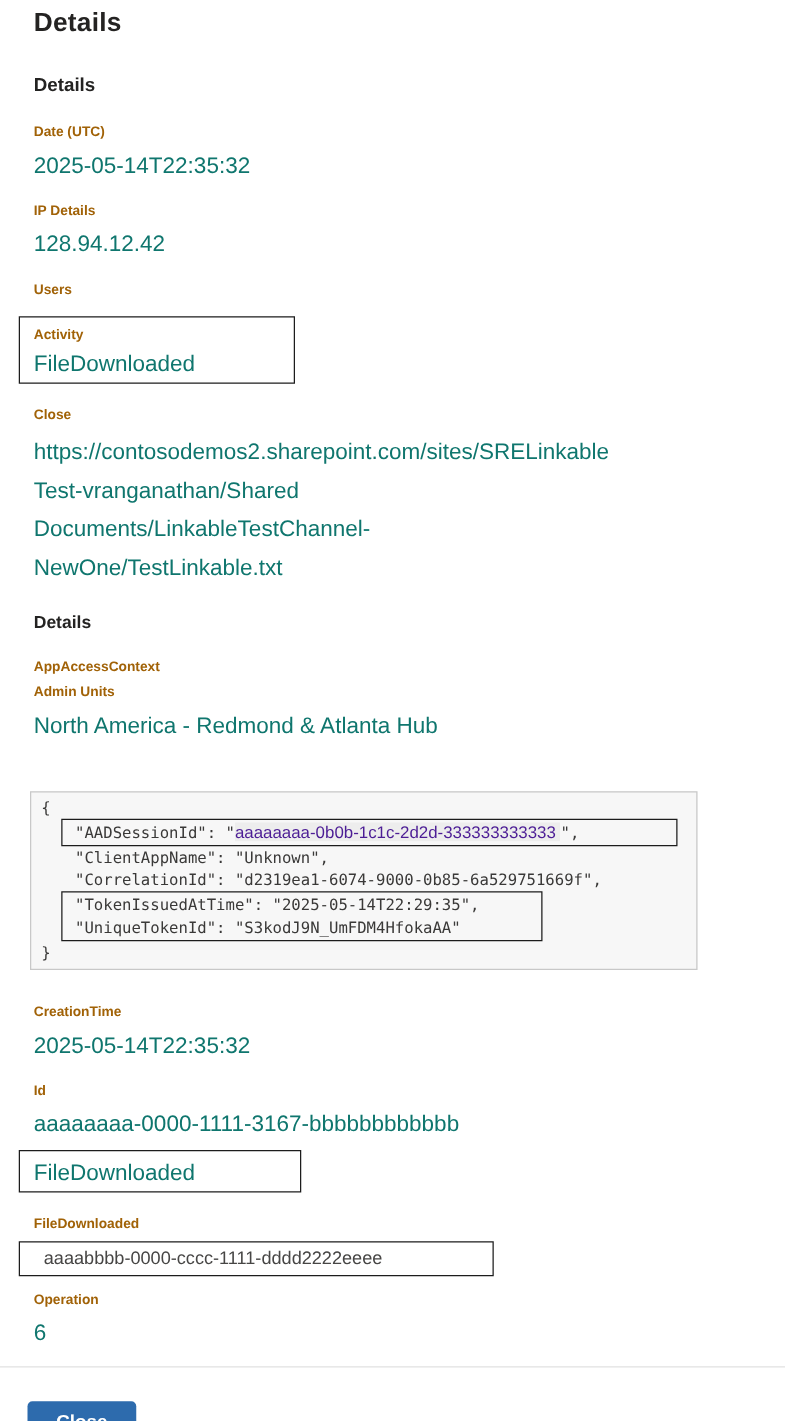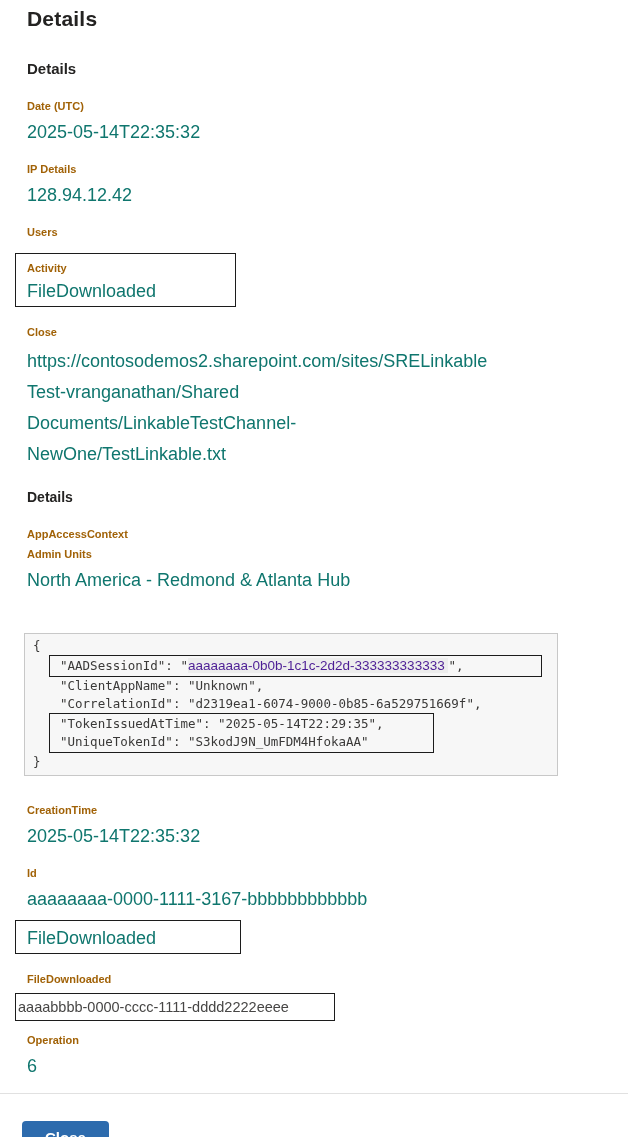--- a/index.html
+++ b/index.html
@@ -63,21 +63,21 @@
   }
   .code-anno .code-line { padding-left: 0; }
   .code-anno.aad { width: 493px; }
   .code-anno.token { width: 385px; }
   .redacted-value {
     font-family: "Liberation Sans", sans-serif;
     font-size: 13.5px; background: #ededed; color: #4c1d95;
   }
 
   .org-value-box {
-    width: 320px; padding: 3px 0 3px 2px;
+    width: 380px; padding: 3px 0 3px 19px;
     margin: 4px 0 9px -12px;
     font-size: 14.5px; color: #474645; line-height: 20px;
   }
 
   footer { flex: 0 0 auto; }
   .footer-divider { border: 0; border-top: 1px solid #e1e1e1; width: 100%; margin: 0; }
   .close-btn {
     display: block; margin: 27px 0 4px 22px;
     background: #2d6bad; color: #ffffff;
     border: none; border-radius: 4px;

